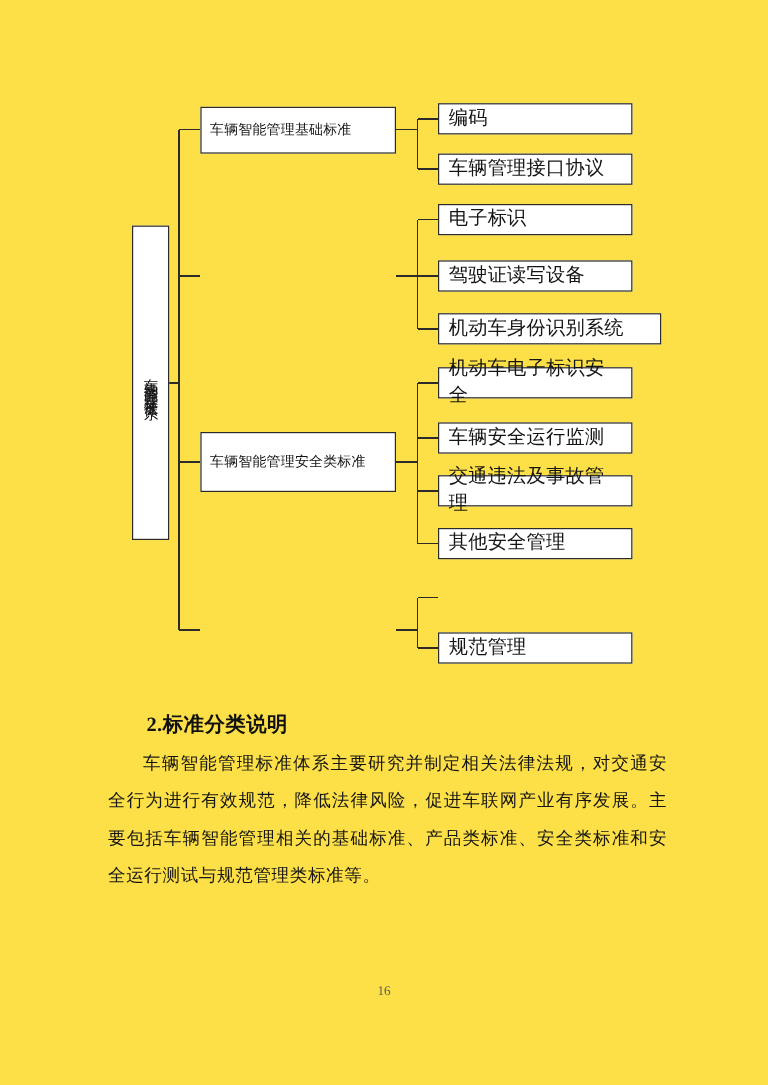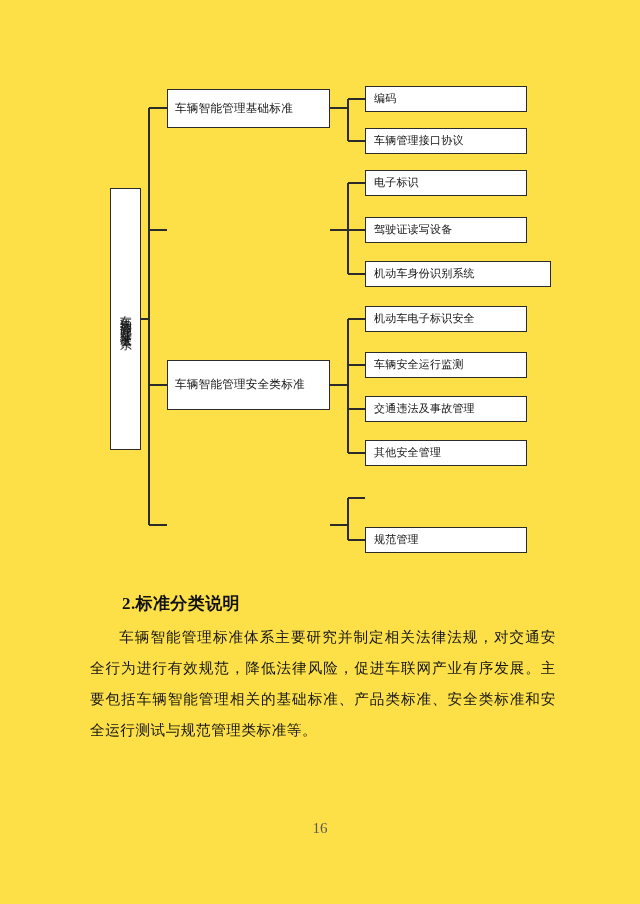--- a/index.html
+++ b/index.html
@@ -46,21 +46,21 @@
     display: flex;
     align-items: center;
     padding: 4px 7px;
     font-size: 11.6px;
     line-height: 1.52;
   }
   .node-leaf {
     display: flex;
     align-items: center;
     padding: 2px 8px;
-    font-size: 11px;
+    font-size: 16px;
     line-height: 1.4;
   }
   .node-root {
     display: flex;
     align-items: center;
     justify-content: center;
     writing-mode: vertical-rl;
     text-orientation: upright;
     font-size: 11.8px;
     letter-spacing: 2.6px;
@@ -89,21 +89,21 @@
     text-indent: 2em;
     letter-spacing: 0.55px;
     color: #151515;
   }
   .page-number {
     position: absolute;
     left: 0;
     top: 820px;
     width: 640px;
     text-align: center;
-    font-size: 15px;
+    font-size: 11px;
     color: #5a5a5a;
     font-family: "Liberation Serif", "DejaVu Serif", serif;
   }
 </style>
 </head>
 <body>
 
 <div id="page">
 
   <div id="diagram">

